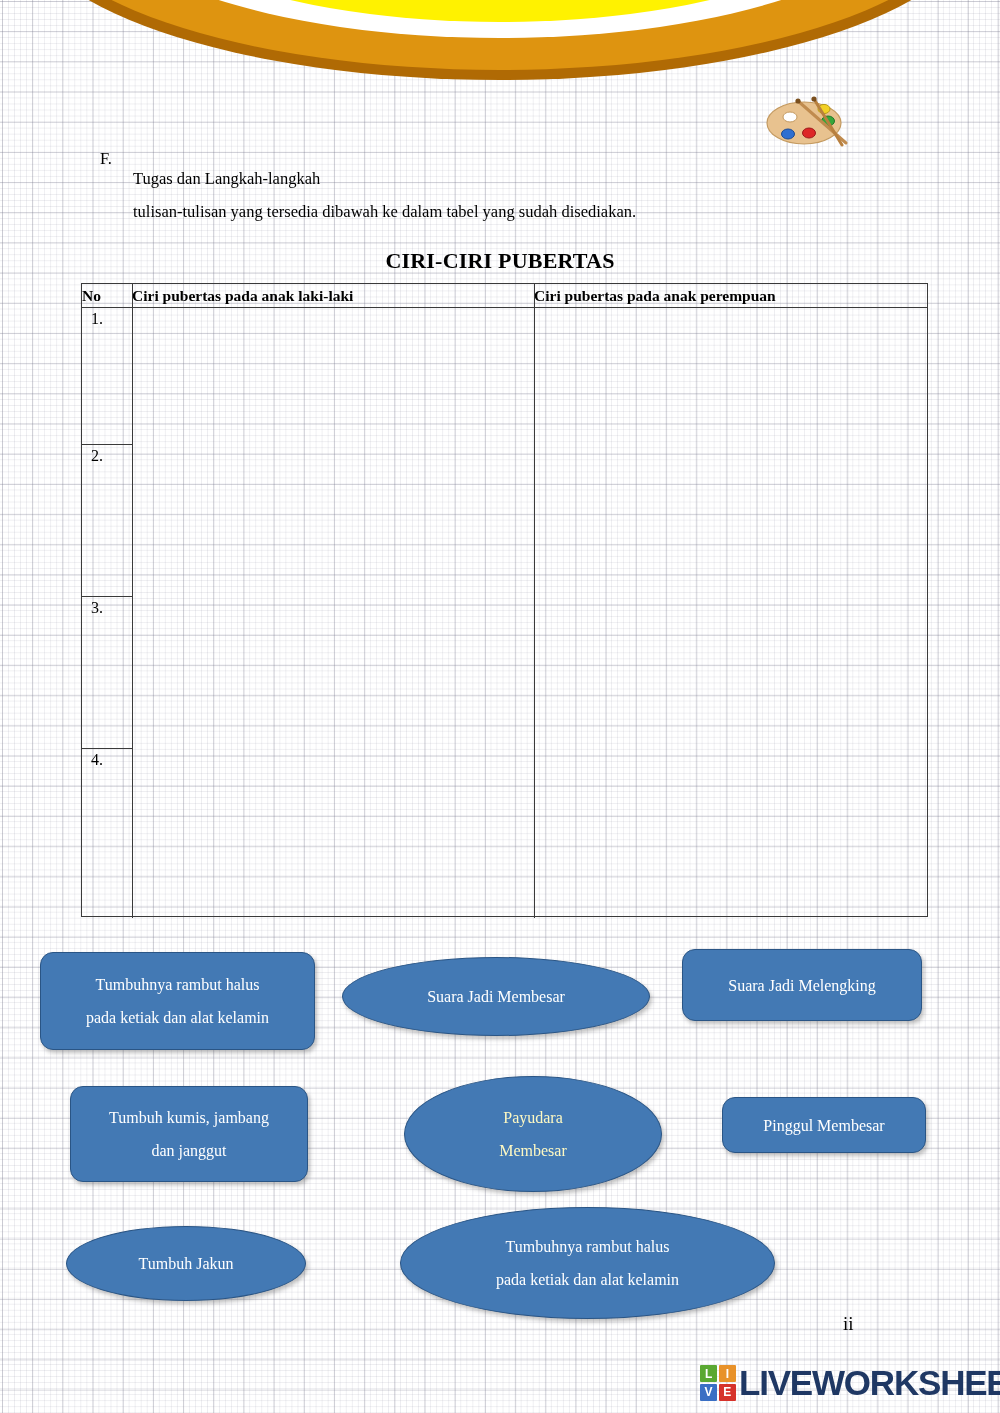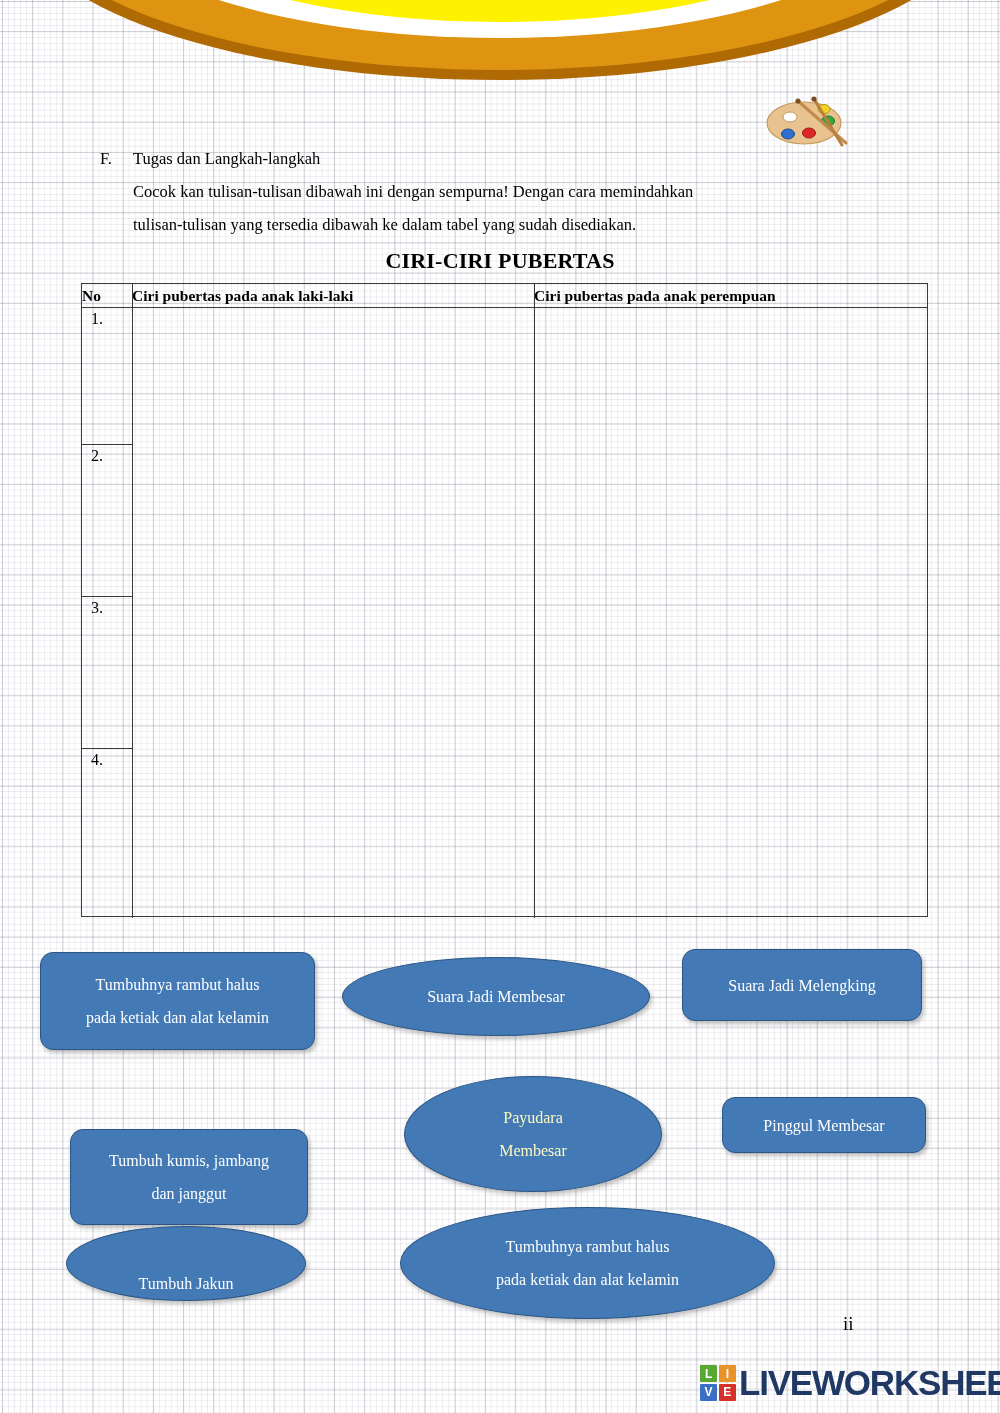--- a/index.html
+++ b/index.html
@@ -95,20 +95,21 @@
   .instr-row {
     display: flex;
     align-items: flex-start;
   }
   .instr-marker {
     width: 33px;
     flex: 0 0 33px;
   }
   .instr-text {
     flex: 1 1 auto;
+    margin-top: 20px;
   }
   .instr-body {
     margin-left: 33px;
   }
 
   #worksheet-title {
     position: absolute;
     left: 0;
     top: 248px;
     width: 1000px;
@@ -270,21 +271,20 @@
   <line x1="52" y1="16" x2="80" y2="62" stroke="#b8803f" stroke-width="3" stroke-linecap="round"></line>
   <circle cx="36" cy="18" r="2.6" fill="#7a4f1e"></circle>
   <circle cx="52" cy="16" r="2.6" fill="#7a4f1e"></circle>
 </svg>
 
 <div id="instructions">
   <div class="instr-row">
     <span class="instr-marker">F.</span>
     <span class="instr-text">Tugas dan Langkah-langkah</span>
   </div>
-  <div class="instr-body">Cocok kan tulisan-tulisan dibawah ini dengan sempurna! Dengan cara memindahkan</div>
   <div class="instr-body">tulisan-tulisan yang tersedia dibawah ke dalam tabel yang sudah disediakan.</div>
 </div>
 
 <div id="worksheet-title">CIRI-CIRI PUBERTAS</div>
 
 <div id="pubertas-table">
 
   <div id="table-head">
     <div class="head-cell head-no">No</div>
     <div class="head-cell head-girl">Ciri pubertas pada anak perempuan</div>
@@ -309,35 +309,35 @@
 </div>
 
 <div class="shape ellipse" style="left: 342px; top: 957px; width: 308px; height: 79px; background: rgb(67, 121, 180); border-color: rgb(42, 85, 133); color: rgb(255, 255, 255);">
   <span class="line">Suara Jadi Membesar</span>
 </div>
 
 <div class="shape rect" style="left: 682px; top: 949px; width: 240px; height: 72px; background: rgb(67, 121, 180); border-color: rgb(42, 85, 133); color: rgb(255, 255, 255);">
   <span class="line">Suara Jadi Melengking</span>
 </div>
 
-<div class="shape rect" style="left: 70px; top: 1129px; width: 238px; height: 96px; background: rgb(67, 121, 180); border-color: rgb(42, 85, 133); color: rgb(255, 255, 255);">
+<div class="shape rect" style="left: 70px; top: 1086px; width: 238px; height: 96px; background: rgb(67, 121, 180); border-color: rgb(42, 85, 133); color: rgb(255, 255, 255);">
   <span class="line">Tumbuh kumis, jambang</span>
   <span class="line">dan janggut</span>
 </div>
 
 <div class="shape ellipse" style="left: 404px; top: 1076px; width: 258px; height: 116px; background: rgb(67, 121, 180); border-color: rgb(42, 85, 133); color: #fef9c3;">
   <span class="line">Payudara</span>
   <span class="line">Membesar</span>
 </div>
 
 <div class="shape rect" style="left: 722px; top: 1097px; width: 204px; height: 56px; background: rgb(67, 121, 180); border-color: rgb(42, 85, 133); color: rgb(255, 255, 255);">
   <span class="line">Pinggul Membesar</span>
 </div>
 
-<div class="shape ellipse" style="left: 66px; top: 1226px; width: 240px; height: 75px; background: rgb(67, 121, 180); border-color: rgb(42, 85, 133); color: rgb(255, 255, 255); justify-content: flex-end;">
+<div class="shape ellipse" style="left: 66px; top: 1226px; width: 240px; height: 75px; background: rgb(67, 121, 180); border-color: rgb(42, 85, 133); color: rgb(255, 255, 255);">
   <span class="line">Tumbuh Jakun</span>
 </div>
 
 <div class="shape ellipse" style="left: 400px; top: 1207px; width: 375px; height: 112px; background: rgb(67, 121, 180); border-color: rgb(42, 85, 133); color: rgb(255, 255, 255);">
   <span class="line">Tumbuhnya rambut halus</span>
   <span class="line">pada ketiak dan alat kelamin</span>
 </div>
 
 <div id="page-folio">ii</div>
 

